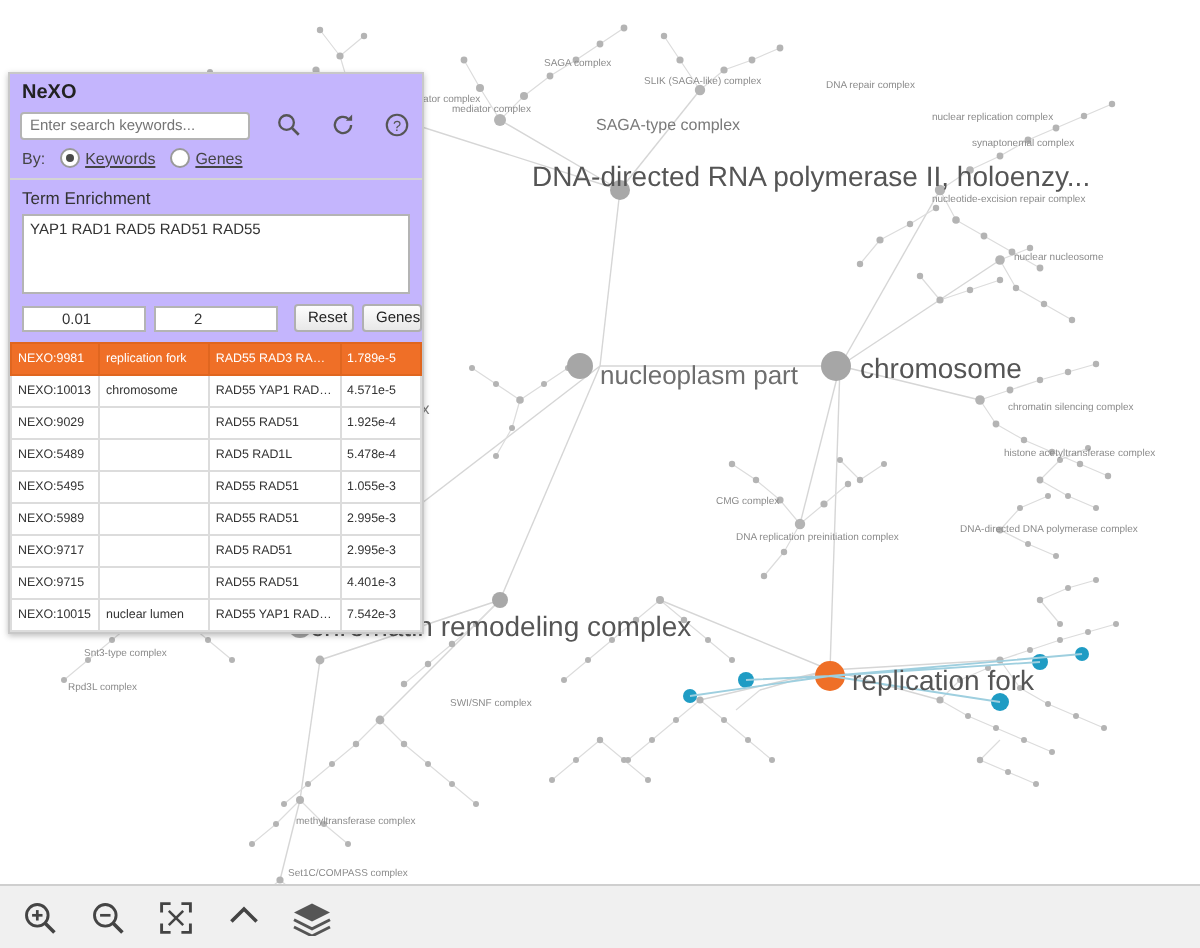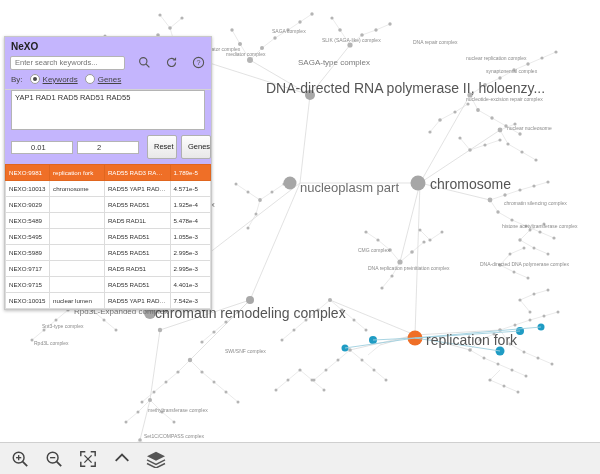--- a/index.html
+++ b/index.html
@@ -150,21 +150,21 @@
     border: 1px solid #b4b4b4;
     background: #fff;
     font-size: 7.5px;
     color: #333;
     padding: 0 19px;
     box-sizing: border-box;
     font-family: "Liberation Sans", sans-serif;
   }
   .param-spacer { flex: 1; }
   .btn {
-    height: 24px;
+    height: 14px;
     min-width: 30px;
     border: 1px solid #b0b0b0;
     border-radius: 2px;
     background: linear-gradient(#fdfdfd, #e8e8e8);
     font-size: 7.5px;
     color: #222;
     padding: 0 6px;
     cursor: pointer;
     font-family: "Liberation Sans", sans-serif;
     line-height: 12px;
@@ -552,20 +552,21 @@
       <span>Keywords</span>
     </span>
     <span class="radio">
       <span class="dot"></span>
       <span>Genes</span>
     </span>
   </div>
 
   <div class="section-sep"></div>
 
+  <div class="section-title">Term Enrichment</div>
   <div class="term-box">YAP1 RAD1 RAD5 RAD51 RAD55</div>
 
   <div class="param-row">
     <input class="param-input" type="text" value="0.01" style="">
     <input class="param-input" type="text" value="2" style="">
     <span class="param-spacer"></span>
     <button class="btn">Reset</button>
     <button class="btn">Genes</button>
   </div>
 

